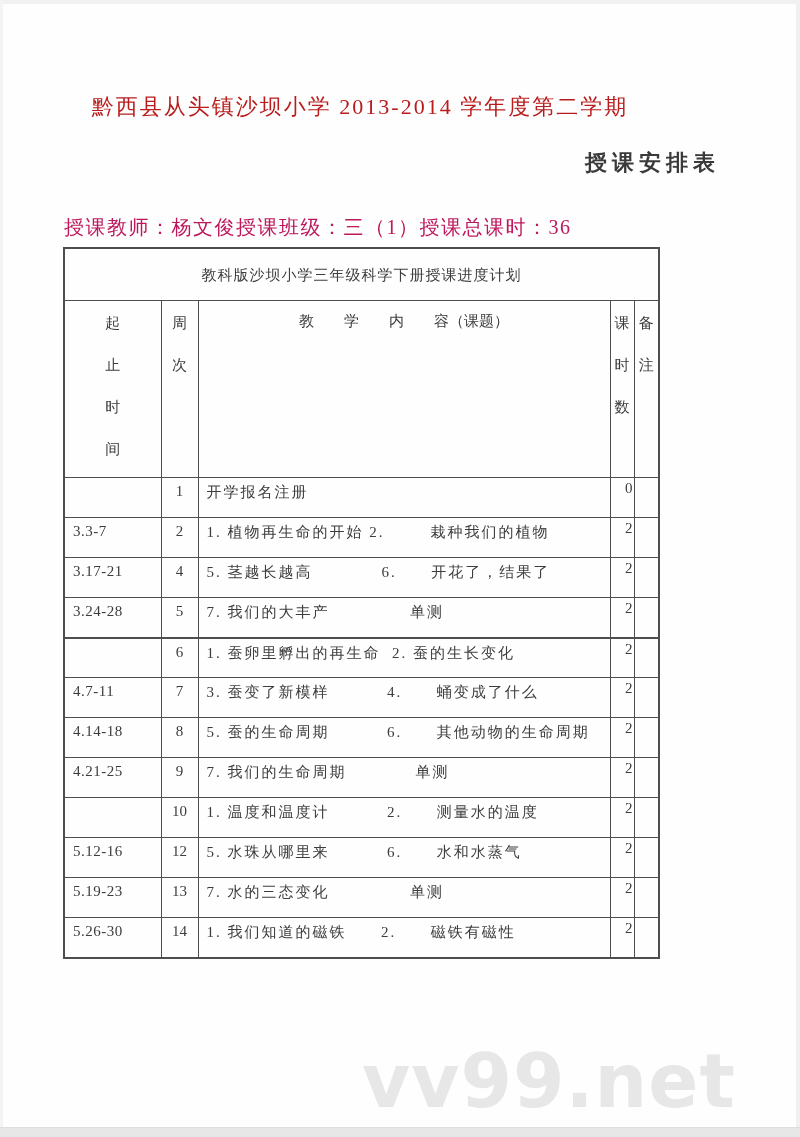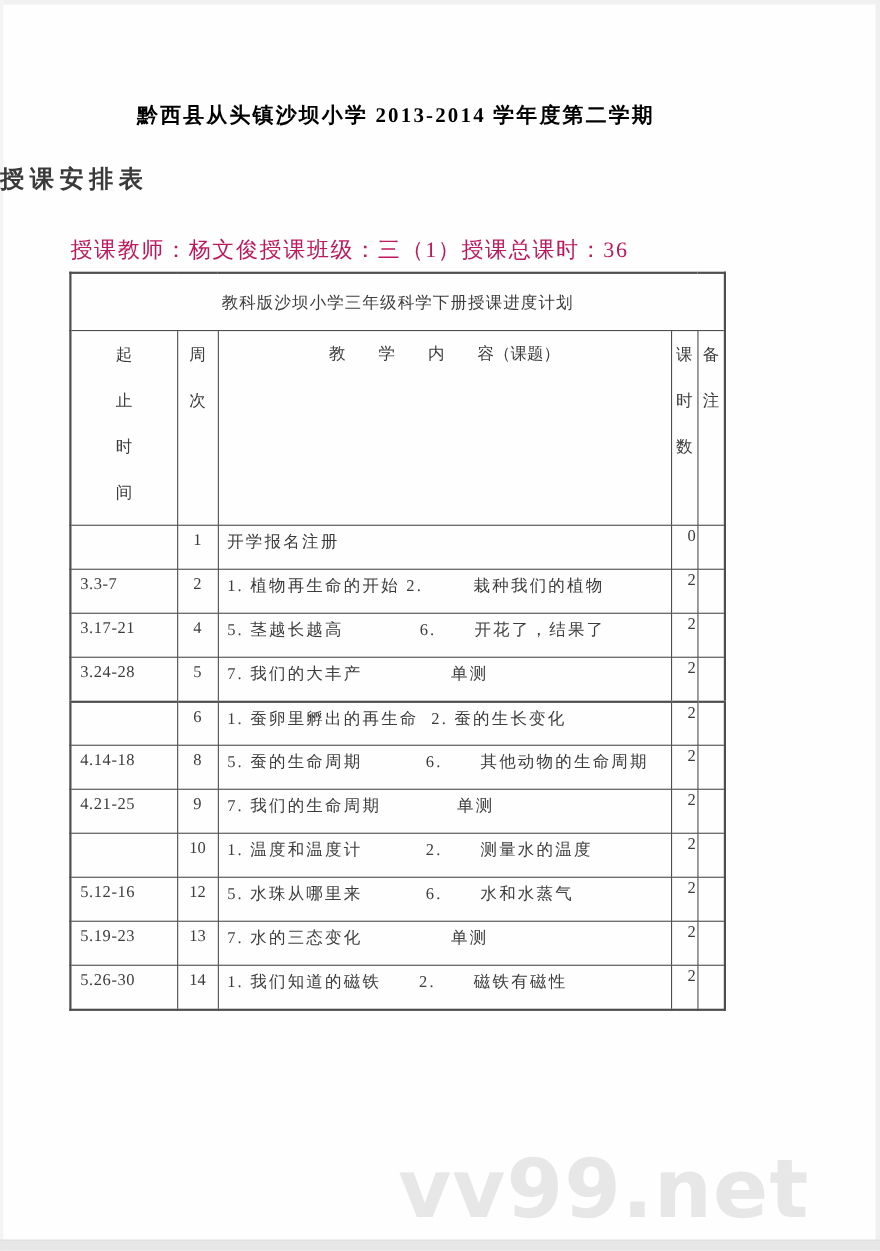--- a/index.html
+++ b/index.html
@@ -10,26 +10,26 @@
     color:#3c3c3c;
   }
   
   .edge-top{position:absolute;top:0;left:0;width:800px;height:4px;background:#f1f1f1;}
   .edge-left{position:absolute;top:0;left:0;width:3px;height:1137px;background:#f4f4f4;}
   .edge-right{position:absolute;top:0;right:0;width:4px;height:1137px;background:#f0f0f0;}
   .edge-bottom{position:absolute;bottom:0;left:0;width:800px;height:9px;background:#e7e7e7;border-top:1px solid #dedede;}
 
   .doc-title{
     position:absolute;top:92px;left:0;width:720px;
-    text-align:center;font-size:19px;font-weight:bold;letter-spacing:2px;
-    color:#000000;
+    text-align:center;font-size:22px;font-weight:normal;letter-spacing:2px;
+    color:#b91c1c;
   }
   .doc-subtitle{
     position:absolute;top:148px;left:0;width:720px;
-    text-align:left;font-size:22px;font-weight:bold;letter-spacing:5px;
+    text-align:right;font-size:22px;font-weight:bold;letter-spacing:5px;
     color:#3a3a3a;
   }
   .teacher-line{
     position:absolute;top:214px;left:64px;
     font-size:20px;letter-spacing:1.5px;color:#be185d;
   }
 
   .watermark{
     position:absolute;top:1038px;left:362px;z-index:1;
     font-family:"DejaVu Sans","Liberation Sans",sans-serif;
@@ -141,20 +141,27 @@
         <td class="col-note"></td>
       </tr>
       <tr class="section-break">
         <td class="col-date"></td>
         <td class="col-week">6</td>
         <td class="col-content">1. 蚕卵里孵出的再生命  2. 蚕的生长变化</td>
         <td class="col-hours">2</td>
         <td class="col-note"></td>
       </tr>
       <tr>
+        <td class="col-date">4.7-11</td>
+        <td class="col-week">7</td>
+        <td class="col-content">3. 蚕变了新模样          4.      蛹变成了什么</td>
+        <td class="col-hours">2</td>
+        <td class="col-note"></td>
+      </tr>
+      <tr>
         <td class="col-date">4.14-18</td>
         <td class="col-week">8</td>
         <td class="col-content">5. 蚕的生命周期          6.      其他动物的生命周期</td>
         <td class="col-hours">2</td>
         <td class="col-note"></td>
       </tr>
       <tr>
         <td class="col-date">4.21-25</td>
         <td class="col-week">9</td>
         <td class="col-content">7. 我们的生命周期            单测</td>

